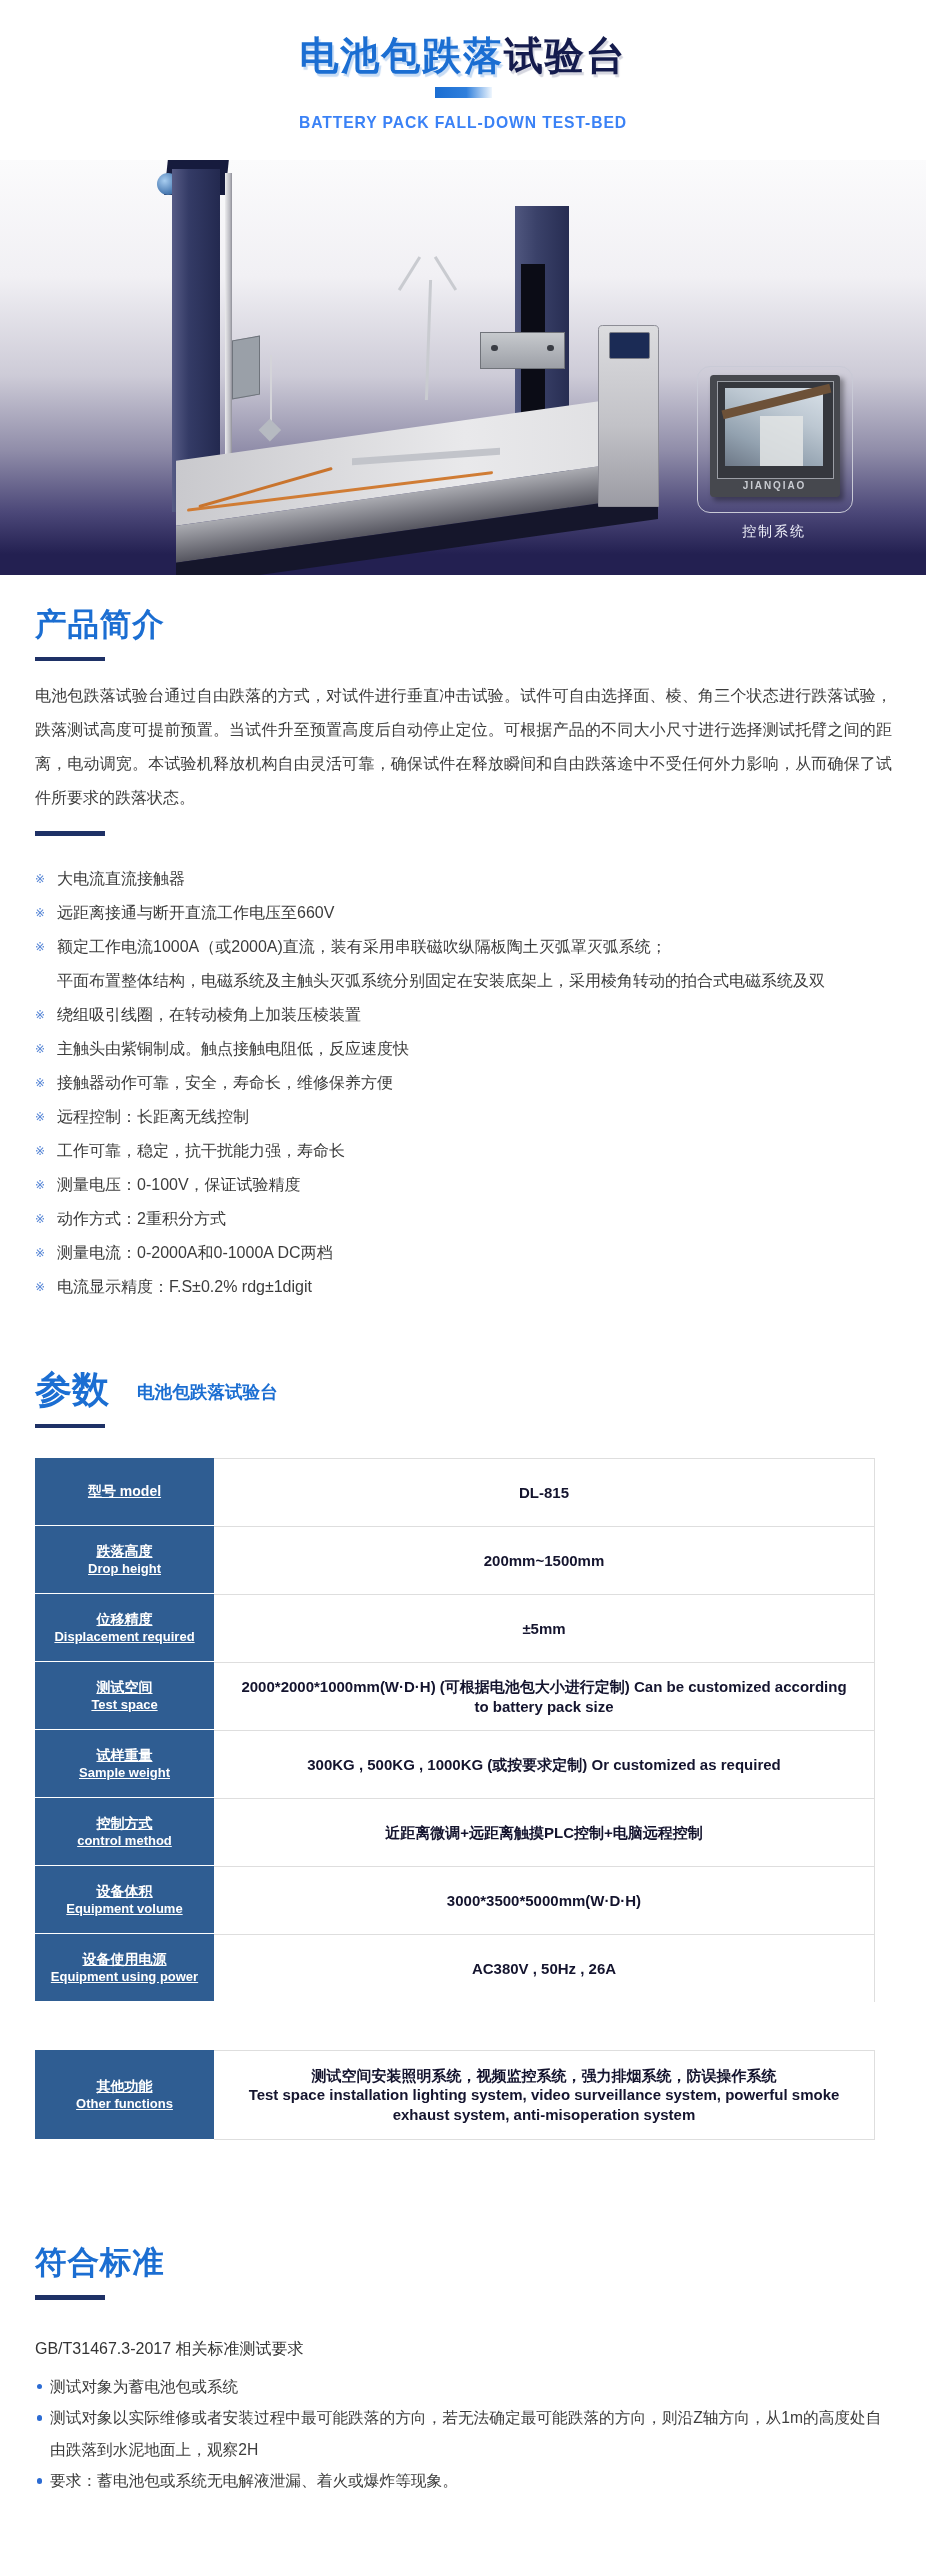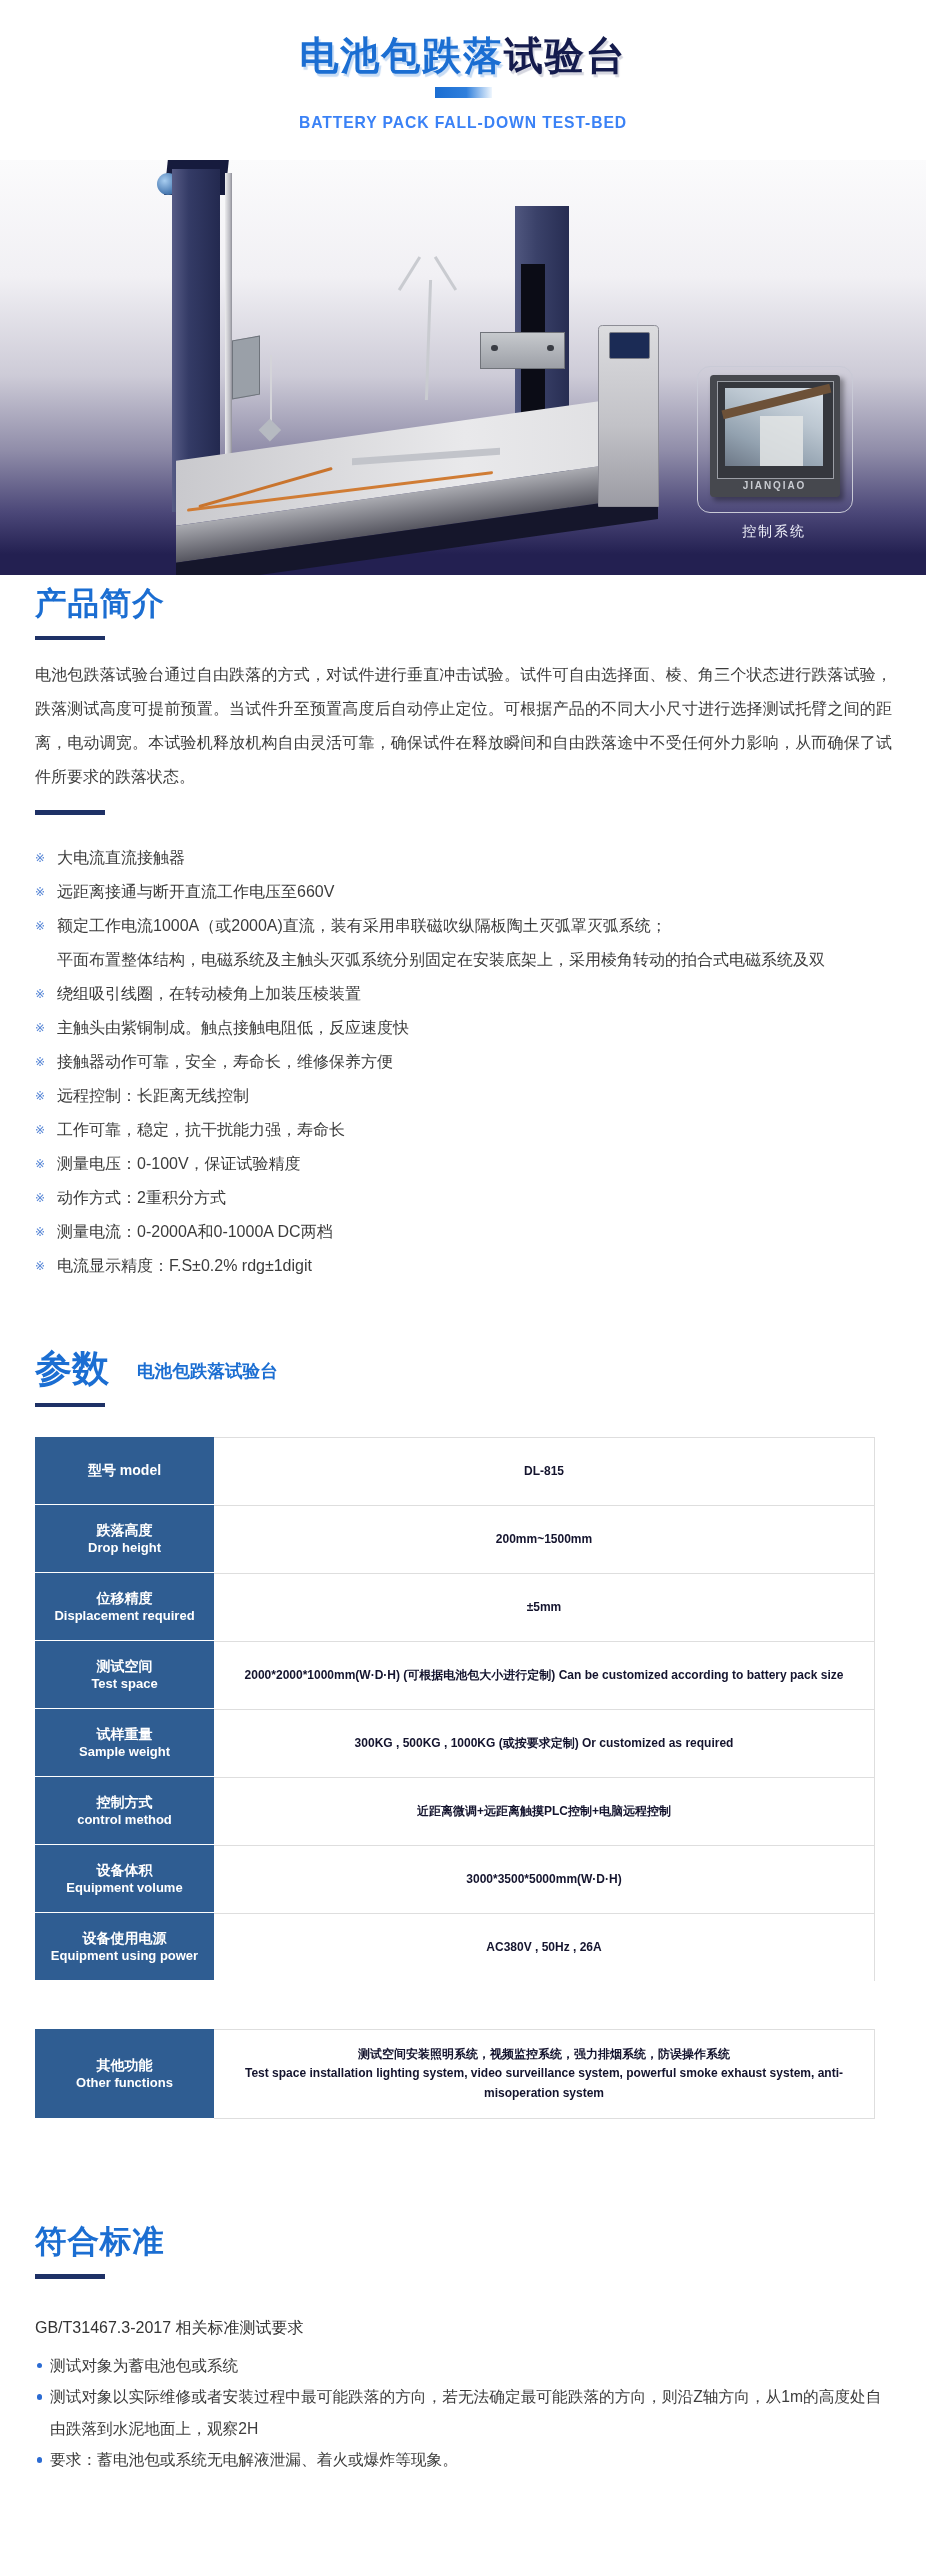--- a/index.html
+++ b/index.html
@@ -62,43 +62,43 @@
   .hmi-screen{left:725px;top:228px;width:98px;height:78px;overflow:hidden;
         background:linear-gradient(205deg,#d8e0e8 0%,#bcc7d1 35%,#93a2b0 70%,#6d7887 100%);}
   .hmi-roof{left:721px;top:237px;width:111px;height:9.3px;background:#6d5138;transform:rotate(-14deg);}
   .hmi-bldg{left:760px;top:256px;width:43px;height:50px;background:#e3e5e5;opacity:0.85;}
   .hmi-brand{left:717px;top:320px;width:115px;text-align:center;font-size:10px;letter-spacing:1.9px;
         color:#c9ccd2;font-weight:bold;}
   .inset-caption{left:713px;top:363px;width:122px;text-align:center;font-size:14px;color:#eceef7;letter-spacing:1.9px;}
 
   
   .content{padding:0 35px;}
-  .sec-head{margin-top:12px;font-size:31.5px;font-weight:bold;color:#1b6ed2;letter-spacing:0.9px;line-height:1.05;}
+  .sec-head{margin-top:33px;font-size:31.5px;font-weight:bold;color:#1b6ed2;letter-spacing:0.9px;line-height:1.05;}
   .sec-underline{width:70px;height:4.6px;background:#1e3166;margin-top:15.7px;}
   .intro-p{margin-top:18px;width:857px;font-size:16px;line-height:34px;color:#3c3c3c;text-align:justify;}
 
   .features-head{margin-top:74px;}
   .feature-list{margin-top:26px;list-style:none;padding:0;}
   .feature-item{display:flex;align-items:flex-start;line-height:34px;font-size:16px;color:#3c3c3c;}
   .feature-bullet{width:22px;flex:0 0 22px;font-size:12px;color:#5585d6;line-height:34px;}
 
   .specs-block{margin-top:67px;}
   .specs-headrow{display:flex;align-items:flex-end;gap:15px;}
   .specs-head{font-size:37px;font-weight:bold;color:#1b6ed2;line-height:1;}
   .specs-sub{font-size:17.6px;font-weight:bold;color:#1b6ed2;margin-left:13px;padding-bottom:3.7px;}
   .spec-table{margin-top:30px;width:840px;}
   .spec-row{display:flex;height:68px;}
   .spec-row.tall{height:90px;margin-top:48px;}
   .spec-label{width:179px;flex:0 0 179px;background:#2f5d92;color:#ffffff;display:flex;flex-direction:column;
-        justify-content:center;align-items:center;text-align:center;border-bottom:1.9px solid #ffffff;}
+        justify-content:center;align-items:center;text-align:center;border-bottom:1.9px solid #ffffff;text-decoration:underline;}
   .spec-label .cn{font-size:14px;font-weight:bold;line-height:18.5px;}
   .spec-label .en{font-size:13px;font-weight:bold;line-height:16.7px;}
   .spec-value{flex:1;display:flex;flex-direction:column;justify-content:center;align-items:center;text-align:center;
         background:#fff;border-top:0.9px solid #dedede;border-right:0.9px solid #dedede;
-        padding:0 24px;font-size:12px;font-weight:bold;color:#14142e;line-height:19.5px;}
+        padding:0 24px;font-size:15px;font-weight:bold;color:#14142e;line-height:19.5px;}
   .spec-row:last-child .spec-value{border-bottom:0.9px solid #dedede;}
 
   .standards-head{margin-top:106px;}
   .standards-note{margin-top:39px;font-size:16px;color:#333;}
   .standards-list{margin-top:11px;list-style:none;padding:0;}
   .standard-item{display:flex;align-items:flex-start;font-size:15.7px;line-height:31.5px;color:#3c3c3c;width:861px;}
   .std-dot{width:15px;flex:0 0 15px;position:relative;}
   .std-dot::after{content:"";position:absolute;left:1.9px;top:13px;width:5.6px;height:5.6px;border-radius:50%;background:#2b6bd3;}
 </style>
 </head>

